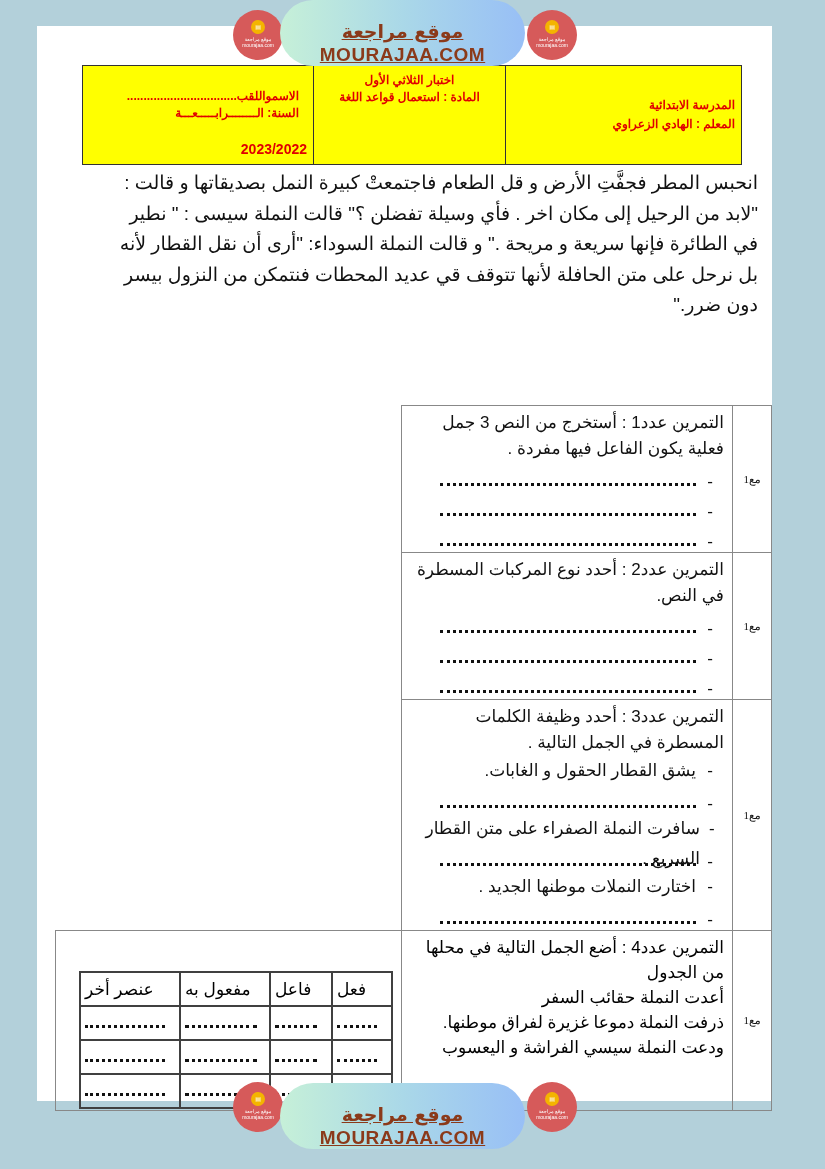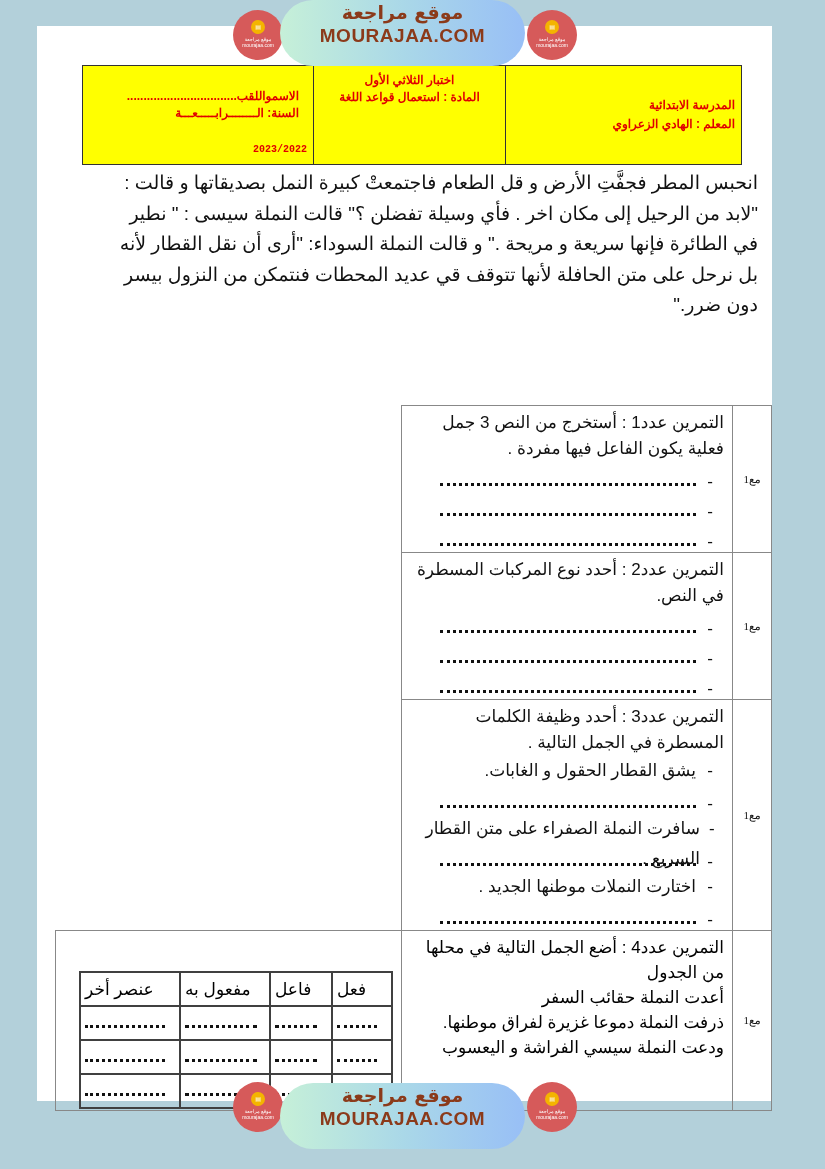--- a/index.html
+++ b/index.html
@@ -15,22 +15,22 @@
   
   .banner {
     position:absolute; left:280px; width:245px; height:66px;
     border-radius:33px;
     background:linear-gradient(90deg,#c6f0d8 0%,#aad8e8 50%,#98bff6 100%);
     text-align:center; color:#8b3a1a; font-weight:bold;
     z-index:5;
   }
   .banner.top { top:0px; }
   .banner.bottom { top:1083px; }
-  .banner .ar { font-size:19px; margin-top:0; line-height:24px; font-family:"DejaVu Sans", sans-serif; }
-  .banner .en { font-size:19px; line-height:24px; letter-spacing:0.5px; }
+  .banner .ar { font-size:19px; text-decoration:underline; margin-top:19px; line-height:24px; font-family:"DejaVu Sans", sans-serif; }
+  .banner .en { font-size:19px; text-decoration:underline; line-height:24px; letter-spacing:0.5px; }
   .badge {
     position:absolute; width:50px; height:50px; border-radius:50%;
     background:#d65a5a; z-index:5; text-align:center;
   }
   .badge .dot { width:14px; height:14px; border-radius:50%; background:#f4b400; margin:10px auto 2px auto; font-size:6px; color:#fff; line-height:14px; }
   .badge .txt { font-size:5px; color:#fff; line-height:6px; }
   .b-tl { left:233px; top:10px; }
   .b-tr { left:527px; top:10px; }
   .b-bl { left:233px; top:1082px; }
   .b-br { left:527px; top:1082px; }
@@ -39,21 +39,21 @@
   .hdr {
     position:absolute; left:82px; top:65px; width:660px; height:100px;
     background:#ffff00; border:1px solid #333; box-sizing:border-box;
     display:flex; direction:rtl;
     color:#e00000; font-weight:bold; font-size:12px;
   }
   .hdr .cell { box-sizing:border-box; position:relative; }
   .hdr .c1 { width:230px; padding:22px 14px 8px 0; line-height:17px; }
   .hdr .c2 { width:193px; border-left:1px solid #333; border-right:1px solid #333; text-align:center; padding-top:6px; line-height:17px; }
   .hdr .c3 { flex:1; padding:6px 6px 0 0; line-height:19px; }
-  .hdr .year { position:absolute; bottom:6px; right:6px; font-size:10px;font-family:Liberation Mono, monospace; }
+  .hdr .year { position:absolute; bottom:6px; right:6px; font-size:14px; }
 
   
   .passage {
     position:absolute; left:82px; top:168px; width:676px;
     direction:rtl; text-align:justify;
     font-size:19px; line-height:30.5px; color:#111;
   }
 
   
   .ex-table {

